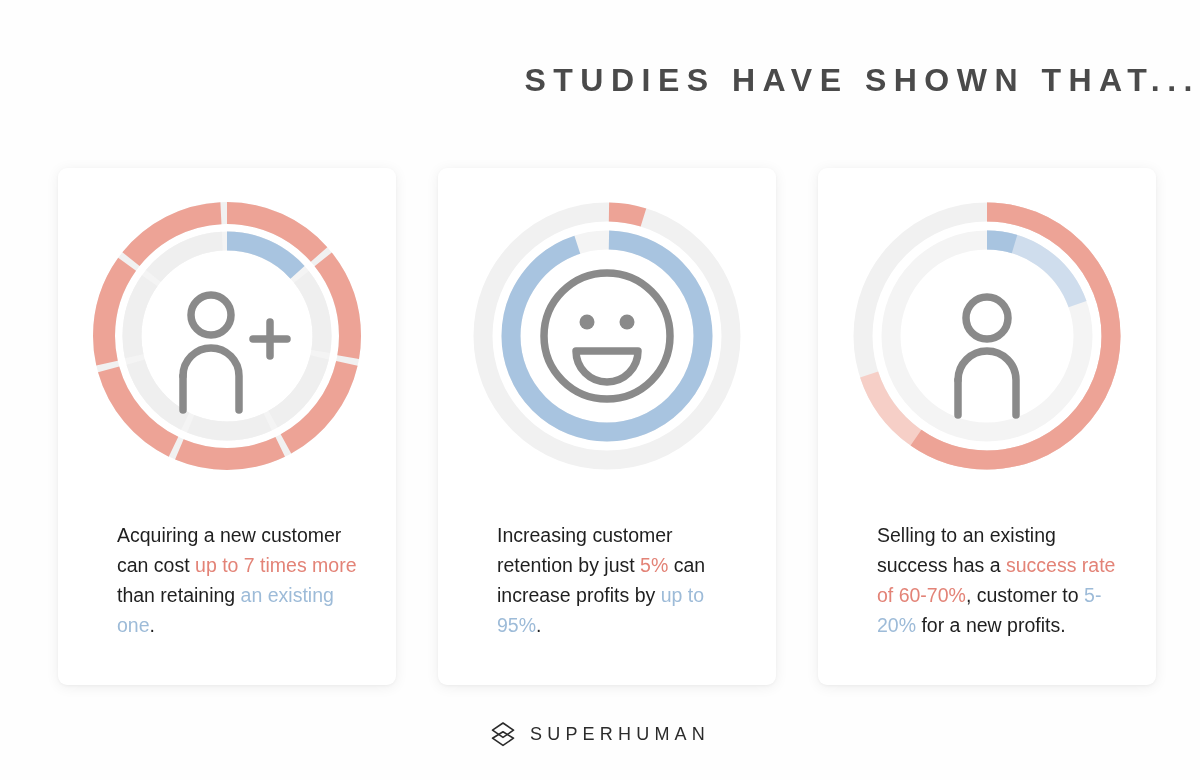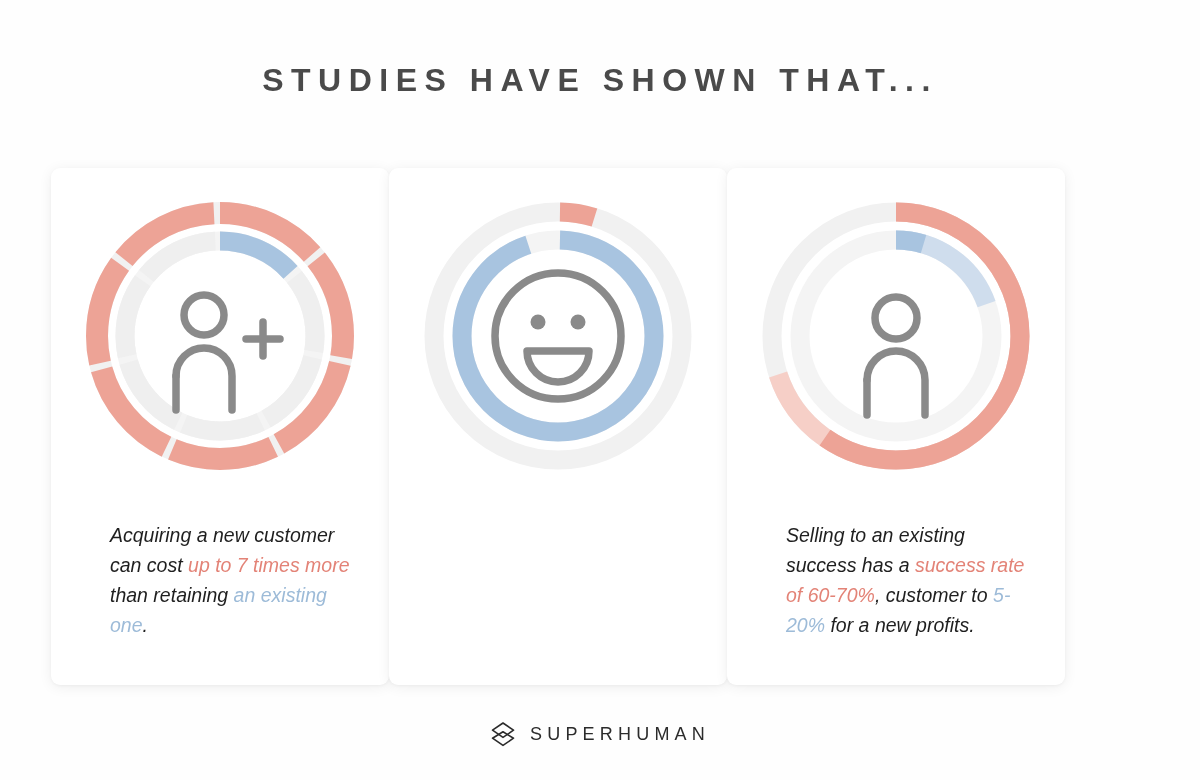--- a/index.html
+++ b/index.html
@@ -13,36 +13,36 @@
   .page {
     position:relative;
     width:1200px; height:780px;
     background:#fefefe;
   }
 
   
   .title {
     position:absolute;
     top:62px; left:0; right:0;
-    text-align:center;
+    text-align:right;
     font-size:32px;
     font-weight:bold;
     letter-spacing:7.5px;
     color:#4a4a4a;
     white-space:nowrap;
   }
 
   
   .cards {
     position:absolute;
-    top:168px; left:51px;
+    top:168px; left:58px;
     width:1098px;
     display:flex;
+    justify-content:space-between;
     align-items:flex-start;
-    font-style:italic;
   }
   .card {
     width:338px;
     min-height:517px;
     background:#ffffff;
     border-radius:9px;
     box-shadow:0 2px 14px rgba(0,0,0,0.065), 0 1px 3px rgba(0,0,0,0.04);
     padding:18px 0 28px 0;
     display:flex;
     flex-direction:column;
@@ -143,20 +143,23 @@
           </g>
 
           <g>
             <circle cx="145" cy="145" r="63" fill="none" stroke="#8a8a8a" stroke-width="7.5"></circle>
             <circle cx="125" cy="131" r="7.5" fill="#8a8a8a"></circle>
             <circle cx="165" cy="131" r="7.5" fill="#8a8a8a"></circle>
             <path d="M114 160 h62 a31 31 0 0 1 -62 0 z" fill="none" stroke="#8a8a8a" stroke-width="7.5" stroke-linejoin="round"></path>
           </g>
         </svg>
       </div>
+      <p class="caption">
+        <span>Increasing customer retention by just </span><span class="hl-red">5%</span><span> can increase profits by </span><span class="hl-blue">up to 95%</span><span>.</span>
+      </p>
     </div>
 
     <div class="card">
       <div class="donut-wrap">
         <svg class="donut" width="290" height="290" viewBox="0 0 290 290">
           <g transform="translate(145,145) rotate(-90)">
 
             <circle r="124" fill="none" stroke="#f1f1f1" stroke-width="19"></circle>
 
             <circle r="124" fill="none" stroke="#f6cfc7" stroke-width="19" stroke-dasharray="545 234" stroke-dashoffset="0"></circle>

